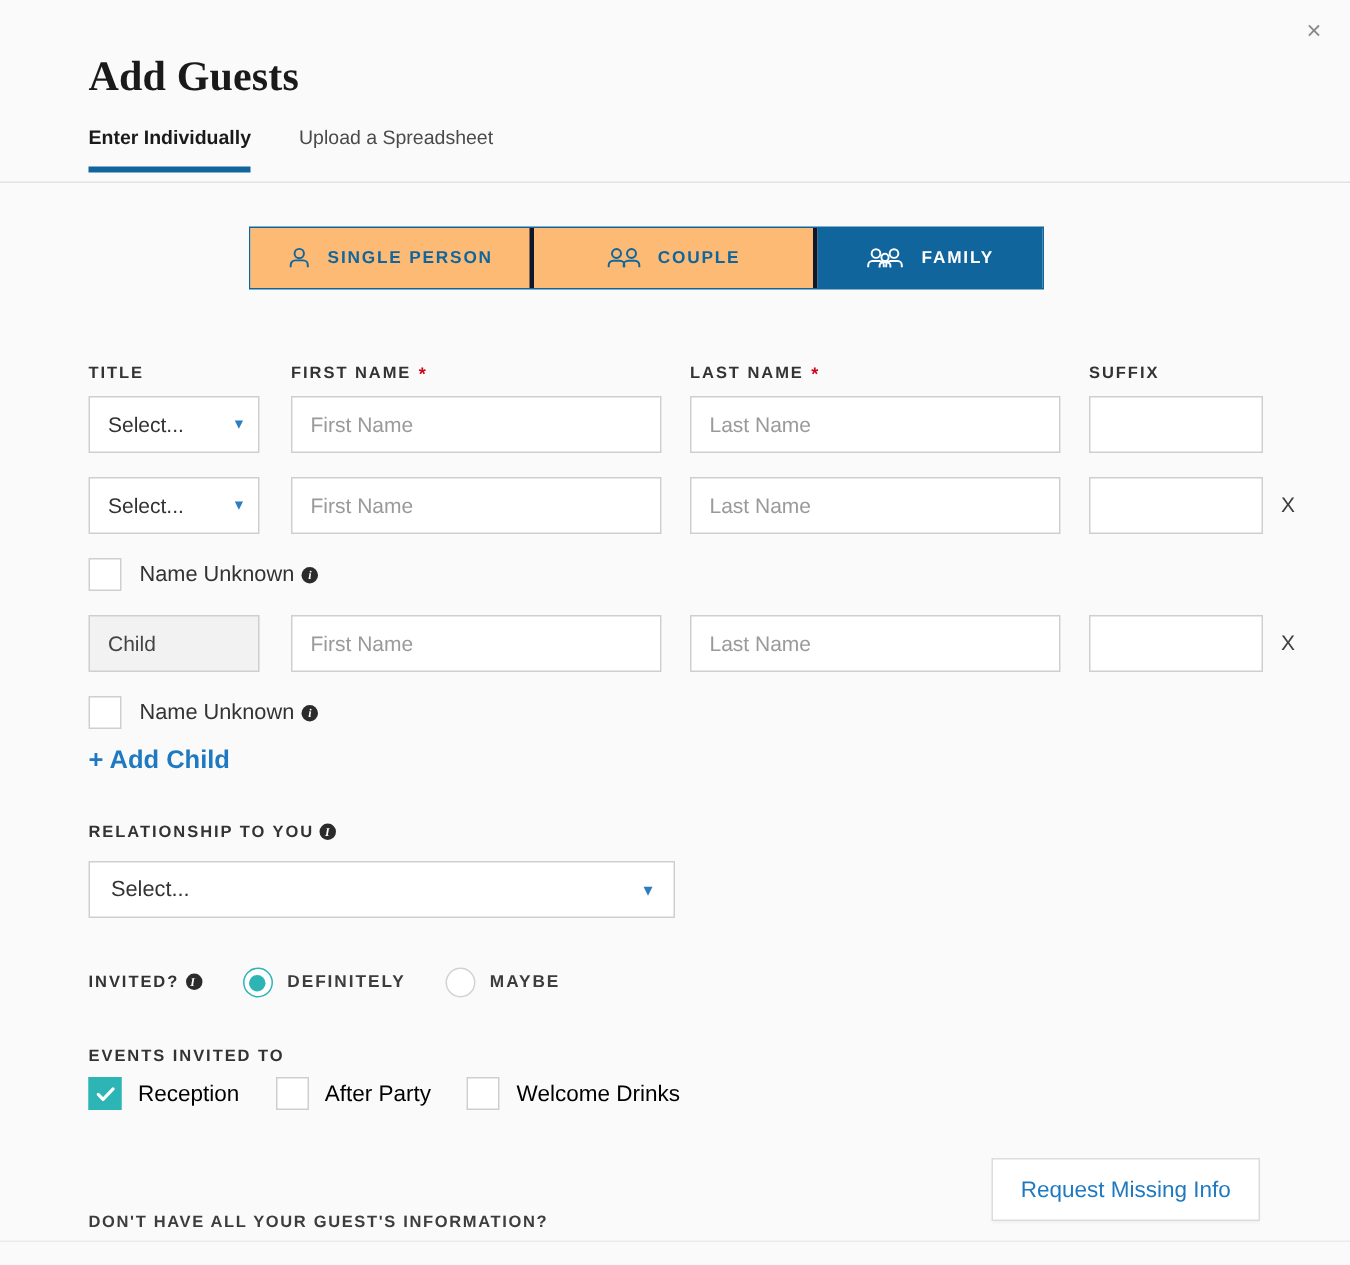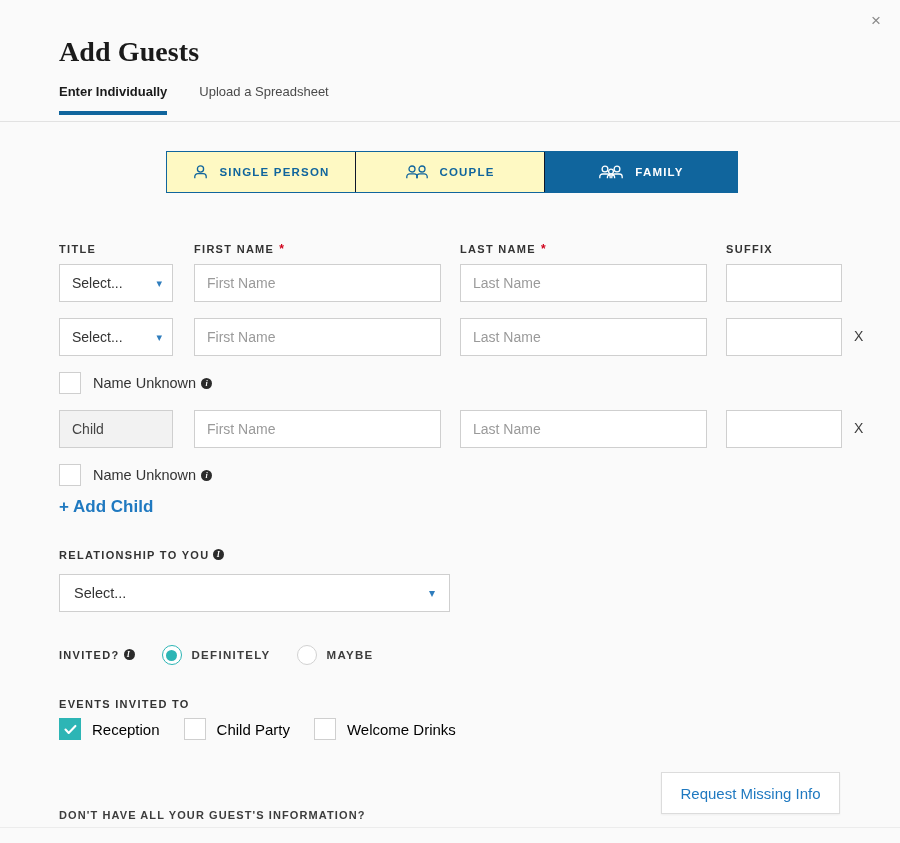--- a/index.html
+++ b/index.html
@@ -45,30 +45,30 @@
   }
 
   
   .segmented {
     position: absolute; left: 166px; top: 151px;
     display: flex; height: 42px;
     border: 1px solid #10659d;
   }
   .seg {
     display: flex; align-items: center; justify-content: center; gap: 10px;
-    background: #fef9c3; color: #10659d;
+    background: #fdba74; color: #10659d;
     font-size: 11.5px; font-weight: 700; letter-spacing: 1.2px;
     text-transform: uppercase; cursor: pointer;
-    border: none; border-right: 1px solid #0f172a;
+    border: none; border-right: 3px solid #0f172a;
     font-family: "Liberation Sans", sans-serif;
   }
   .seg:last-child { border-right: none; }
   .seg.single { width: 189px; }
   .seg.couple { width: 189px; }
-  .seg.family { width: 192px; }
+  .seg.family { width: 150px; }
   .seg.active { background: #10659d; color: #ffffff; }
   .seg svg { display: block; }
 
   
   .field-label {
     font-size: 11px; font-weight: 700; letter-spacing: 1.3px;
     color: #333333; text-transform: uppercase;
     display: flex; align-items: flex-start; gap: 4px;
   }
   .req { color: #d0021b; font-size: 12px; line-height: 1; margin-left: 1px; }
@@ -349,21 +349,21 @@
     <div class="event-opt">
       <span class="box checked">
         <svg width="13" height="11" viewBox="0 0 13 11" fill="none" stroke="#ffffff" stroke-width="2.1" stroke-linecap="round" stroke-linejoin="round">
             <path d="M1.5 5.6 4.7 8.9 11.4 1.9"></path>
           </svg>
       </span>
       <span class="event-lbl">Reception</span>
     </div>
     <div class="event-opt">
       <span class="box"></span>
-      <span class="event-lbl">Child Party</span>
+      <span class="event-lbl">After Party</span>
     </div>
     <div class="event-opt">
       <span class="box"></span>
       <span class="event-lbl">Welcome Drinks</span>
     </div>
   </div>
 
   <div class="footer-text">Don't have all your guest's information?</div>
   <button class="request-btn">Request Missing Info</button>
   <div class="footer-rule"></div>

